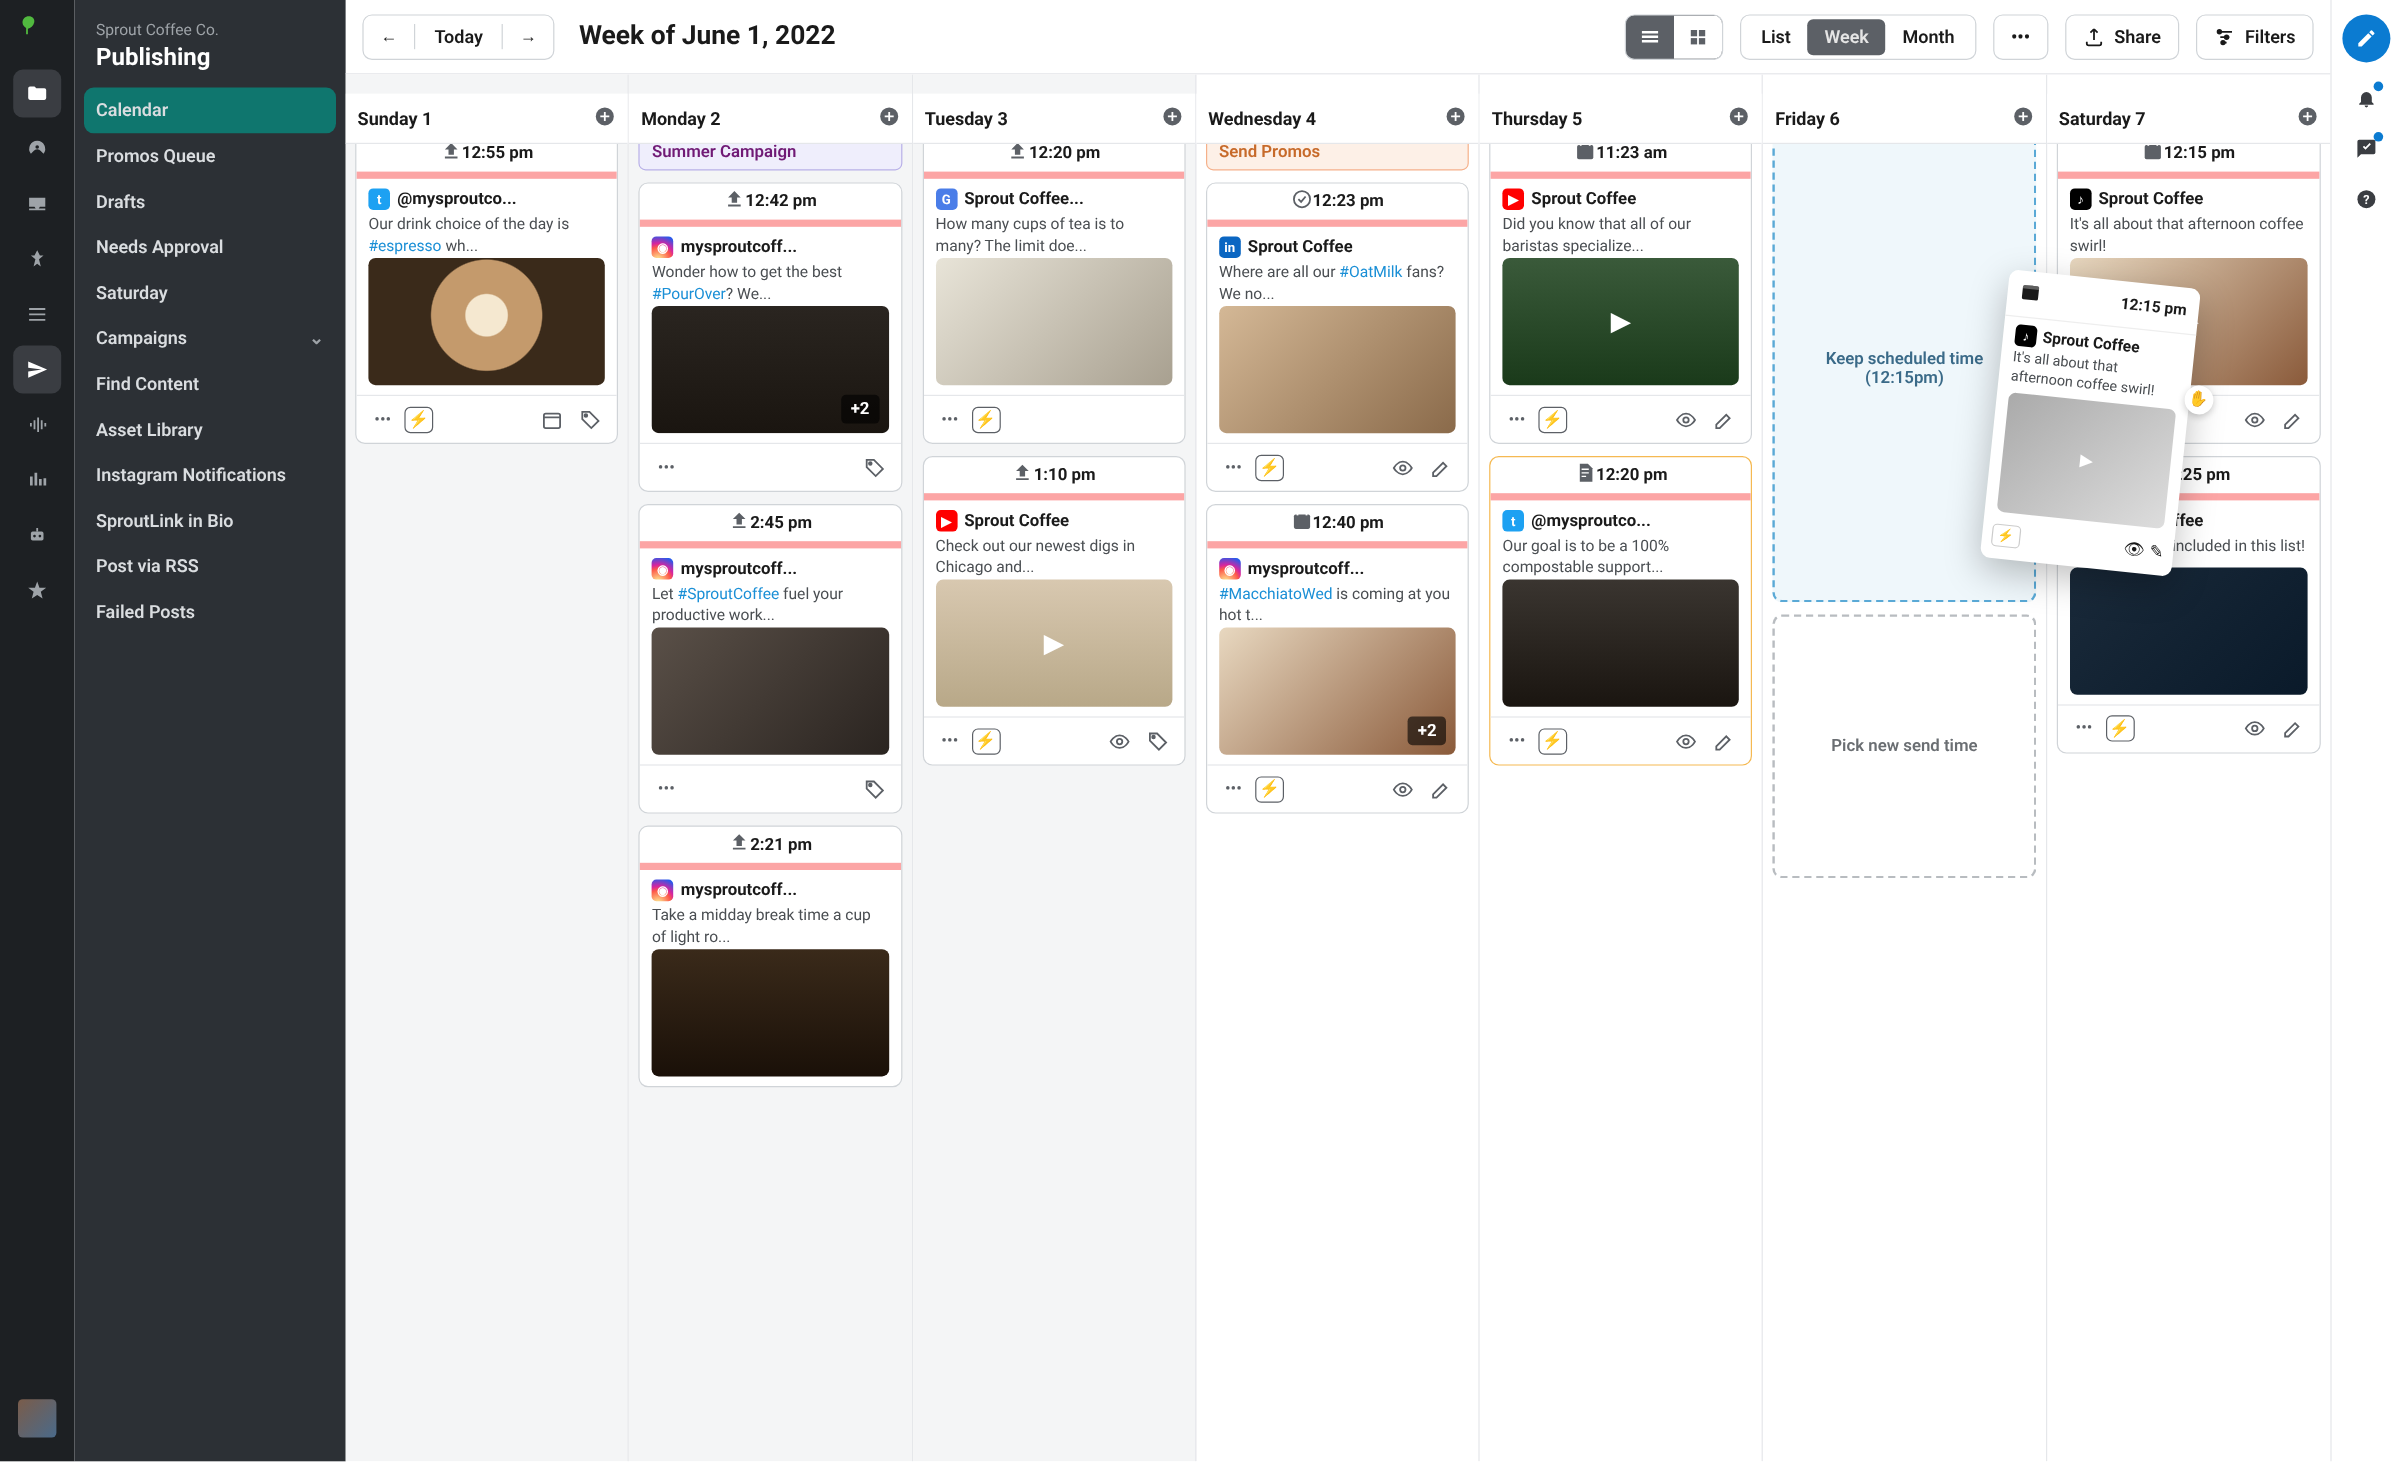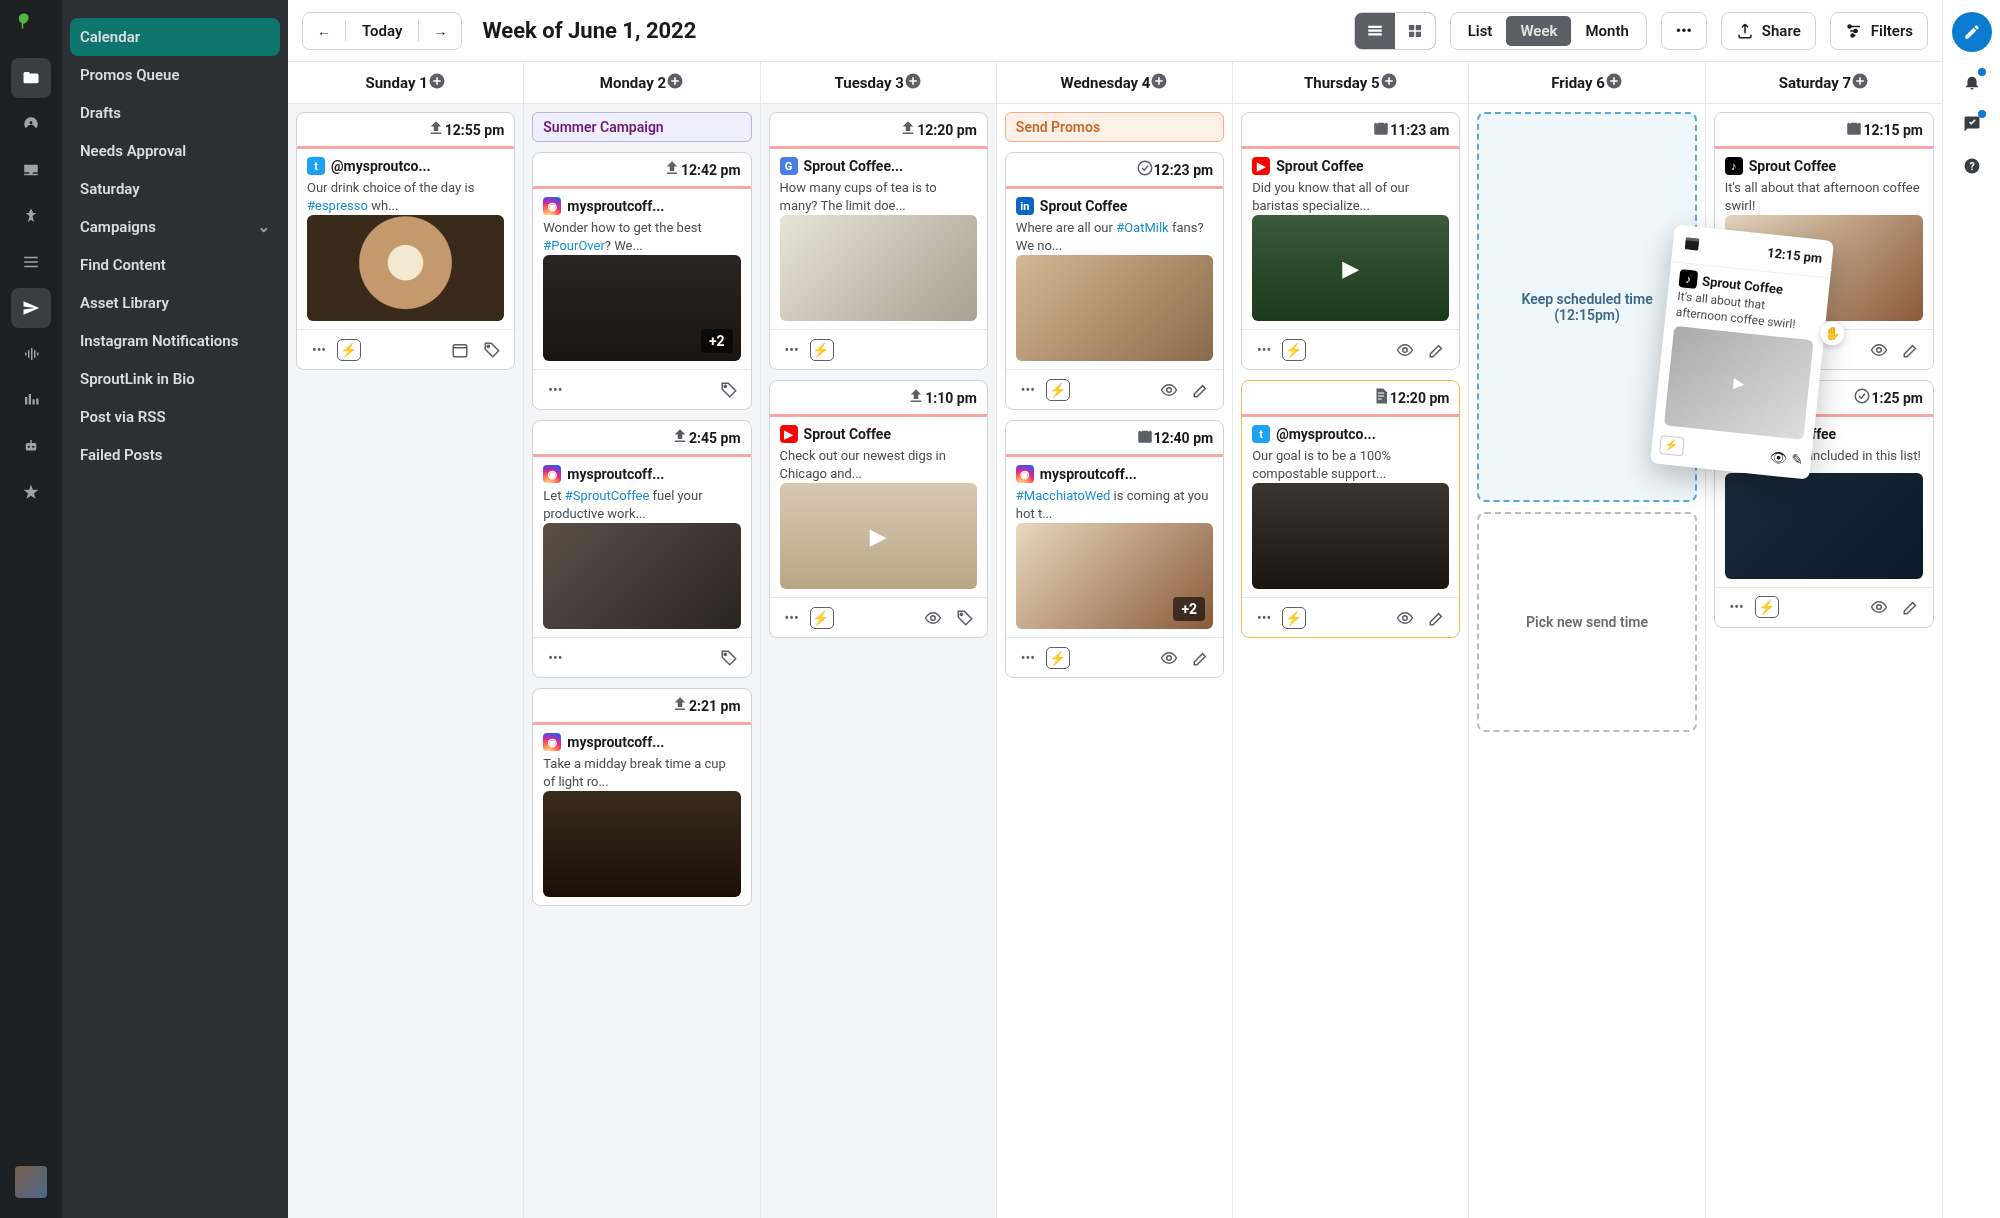--- a/index.html
+++ b/index.html
@@ -32,29 +32,29 @@
 .seg .opt.sel{background:#5c6066;color:#e5e5e5}
 .icon-seg{display:flex;border:1px solid #d0d4d8;border-radius:8px;height:38px;overflow:hidden;background:#5c6066}
 .icon-seg .io{width:40px;display:flex;align-items:center;justify-content:center;color:#fff;cursor:pointer}
 .icon-seg .io.light{background:#fff;color:#5c6066}
 .tbtn{height:38px;border:1px solid #d0d4d8;border-radius:8px;display:flex;align-items:center;justify-content:center;padding:0 14px;font-size:15px;font-weight:600;cursor:pointer;gap:8px}
 .tbtn.icon-only{width:46px;padding:0}
 .calendar{flex:1;overflow:auto;position:relative}
 .cal-grid{display:grid;grid-template-columns:repeat(7,1fr);min-height:100%}
 .col{border-right:1px solid #e5e7ea;display:flex;flex-direction:column;min-width:0}
 .col:last-child{border-right:none}
-.col-hdr{height:42px;border-bottom:1px solid #e5e7ea;display:flex;align-items:center;padding:0 10px;font-size:15px;font-weight:700;justify-content:center;background:#fff;position:sticky;top:0;z-index:2}
+.col-hdr{height:42px;border-bottom:1px solid #e5e7ea;display:flex;align-items:center;padding:0 10px;font-size:15px;font-weight:700;justify-content:space-between;background:#fff;position:sticky;top:16px;z-index:2}
 .col-hdr .add{color:#5c6066;cursor:pointer}
 .col-body{padding:8px;display:flex;flex-direction:column;gap:10px;flex:1}
 .col.past{background:#f4f5f6}
 .campaign-pill{border:1px solid #b8b0e8;background:#efeefc;color:#701a75;border-radius:6px;padding:6px 10px;font-weight:600;font-size:14px}
 .campaign-pill.orange{border-color:#f5b08a;background:#fdf0e7;color:#c76a2a}
 .card{background:#fff;border:1px solid #d0d4d8;border-radius:8px;overflow:hidden}
 .card.hl{border-color:#f5b952}
-.card-top{height:36px;display:flex;align-items:center;justify-content:flex-end;padding:0 10px;border-bottom:3px solid #fca5a5}
+.card-top{height:36px;display:flex;align-items:center;justify-content:center;padding:0 10px;border-bottom:6px solid #fca5a5}
 .ct-ico{color:#5c6066}
 .ct-time{font-weight:700;font-size:14px}
 .card-acc{padding:8px 10px 4px;display:flex;align-items:center;gap:6px;font-weight:700;font-size:14px;white-space:nowrap;overflow:hidden;text-overflow:ellipsis}
 .card-txt{padding:0 10px 8px;font-size:13px;color:#4a4e52;line-height:1.35;max-height:36px;overflow:hidden}
 .card-txt .ht{color:#1a8fd6}
 .card-img{margin:0 10px 8px;height:106px;border-radius:6px;background:#888;position:relative;background-size:cover;background-position:center}
 .card-img .badge{position:absolute;right:8px;bottom:8px;background:rgba(0,0,0,0.6);color:#fff;font-weight:700;font-size:14px;padding:4px 8px;border-radius:4px}
 .card-img .play{position:absolute;left:50%;top:50%;transform:translate(-50%,-50%);color:#fff;font-size:22px}
 .card-foot{border-top:1px solid #e5e7ea;height:40px;display:flex;align-items:center;padding:0 8px;gap:4px}
 .card-foot .fico{width:28px;height:28px;display:flex;align-items:center;justify-content:center;color:#5c6066;cursor:pointer;border-radius:4px}
@@ -153,20 +153,24 @@
     <div class="ri">
         <svg viewBox="0 0 24 24" fill="currentColor">
           <path d="M12 2l2.5 7H22l-6 4.5L18 21l-6-4-6 4 2-7.5L2 9h7.5L12 2z"></path>
         </svg>
       </div>
     <div class="spacer"></div>
     <div class="avatar"></div>
   </div>
 
   <div class="sidebar">
+    <div class="sb-hdr">
+      <div class="sb-co">Sprout Coffee Co.</div>
+      <div class="sb-title">Publishing</div>
+    </div>
     <div id="sb-items">
         <div class="sb-item active">
           <span>Calendar</span>
         </div>
         <div class="sb-item">
           <span>Promos Queue</span>
         </div>
         <div class="sb-item">
           <span>Drafts</span>
         </div>

